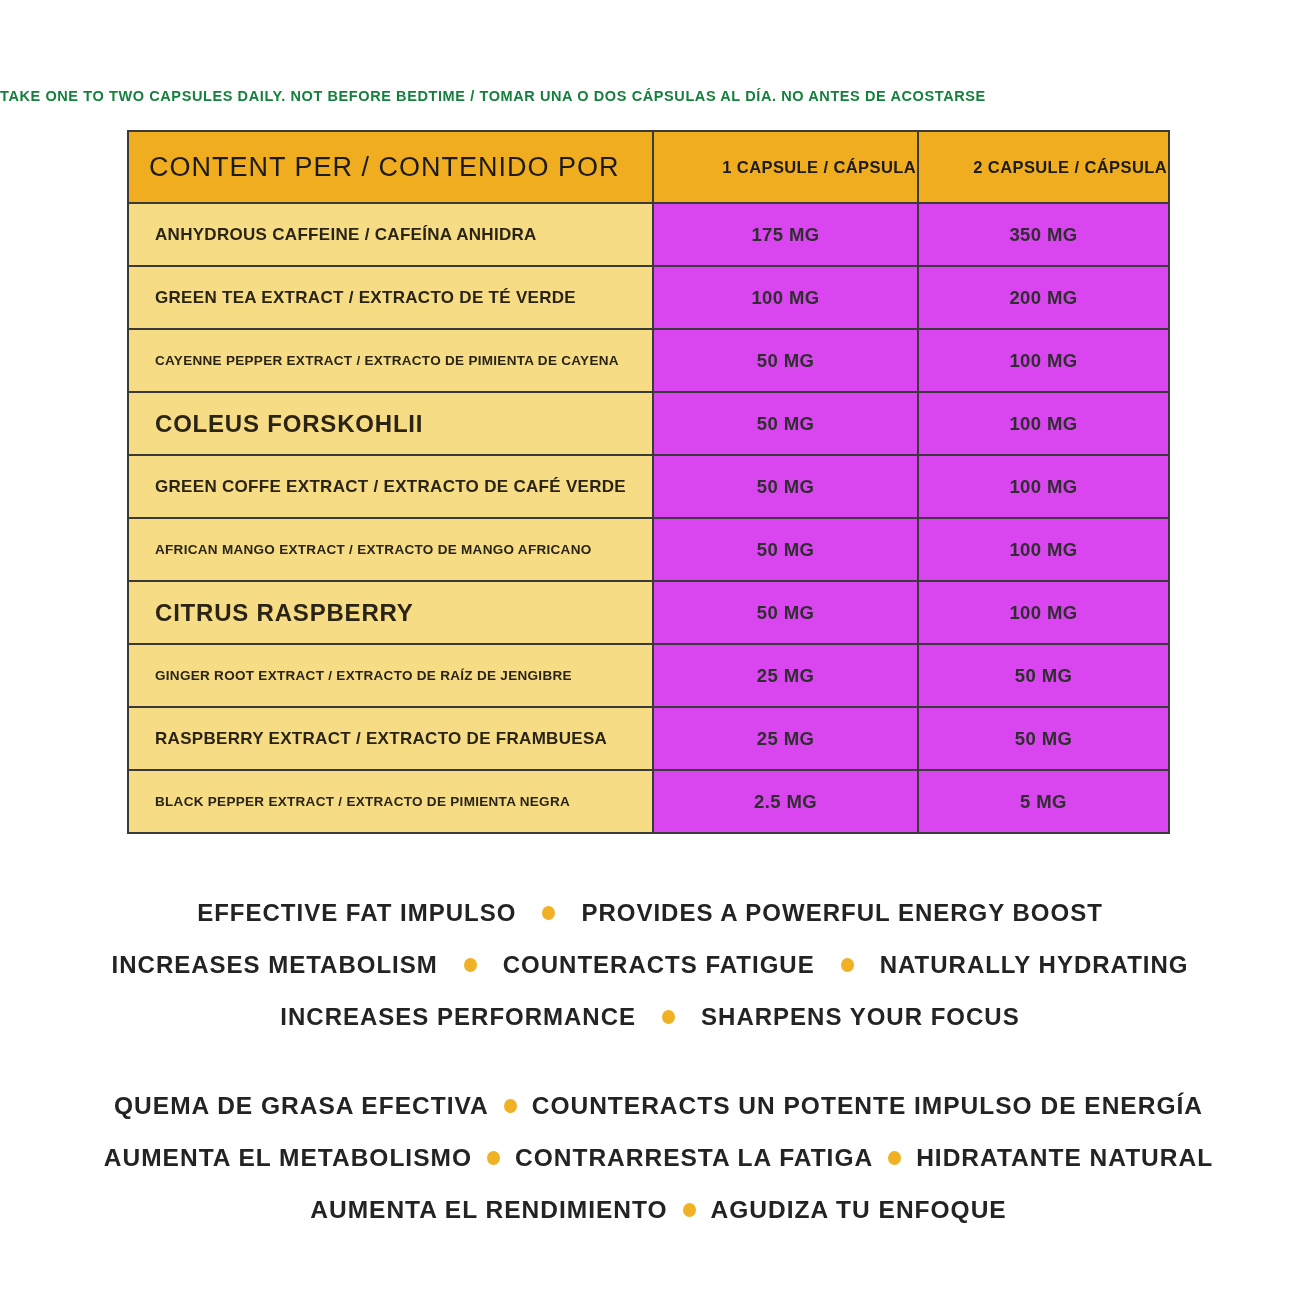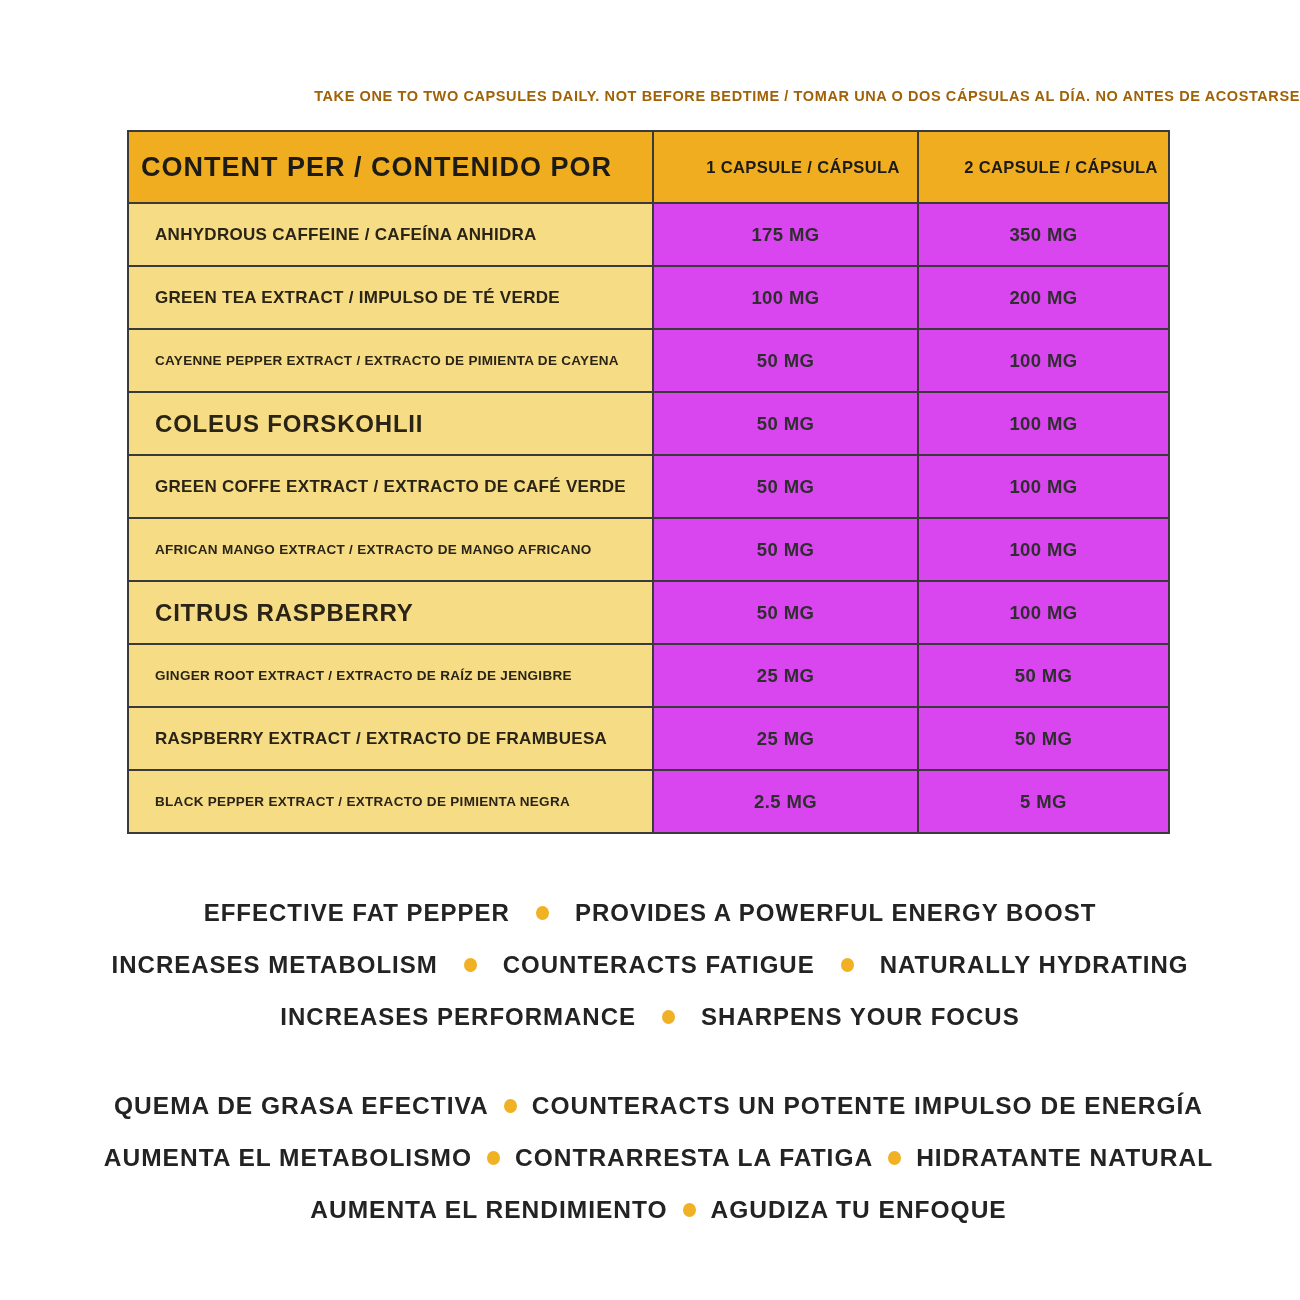--- a/index.html
+++ b/index.html
@@ -16,25 +16,25 @@
     overflow: hidden;
     color: #232323;
   }
 
   
   .instruction {
     position: absolute;
     top: 88px;
     left: 0;
     width: 100%;
-    text-align: right;
+    text-align: left;
     font-size: 14.5px;
     font-weight: 700;
     letter-spacing: 0.6px;
-    color: #a16207;
+    color: #15803d;
   }
 
   
   table.facts {
     position: absolute;
     left: 127px;
     top: 130px;
     width: 1041px;
     border-collapse: collapse;
     table-layout: fixed;
@@ -47,28 +47,28 @@
   col.c-one { width: 265px; }
   col.c-two { width: 251px; }
 
   tr.head-row th {
     background: var(--header-bg, #efad1f);
     color: #1c1b17;
     height: 68px;
   }
   th.h-ing {
     text-align: left;
-    padding-left: 12px;
+    padding-left: 20px;
     font-size: 27px;
-    font-weight: 700;
+    font-weight: 400;
     letter-spacing: 1px;
     margin-top: 40px;
   }
   th.h-one, th.h-two {
-    text-align: center;
+    text-align: right;
     font-size: 16.5px;
     font-weight: 700;
     letter-spacing: 0.4px;
     padding-left: 36px;
   }
 
   td.ing {
     background: var(--ingredient-bg, #f6dc85);
     height: 59px;
     text-align: left;
@@ -141,21 +141,21 @@
         <th class="h-two">2 CAPSULE / CÁPSULA</th>
       </tr>
     </thead>
     <tbody id="table-body">
         <tr>
           <td class="ing normal">ANHYDROUS CAFFEINE / CAFEÍNA ANHIDRA</td>
           <td class="val">175 MG</td>
           <td class="val">350 MG</td>
         </tr>
         <tr>
-          <td class="ing normal">GREEN TEA EXTRACT / IMPULSO DE TÉ VERDE</td>
+          <td class="ing normal">GREEN TEA EXTRACT / EXTRACTO DE TÉ VERDE</td>
           <td class="val">100 MG</td>
           <td class="val">200 MG</td>
         </tr>
         <tr>
           <td class="ing small">CAYENNE PEPPER EXTRACT / EXTRACTO DE PIMIENTA DE CAYENA</td>
           <td class="val">50 MG</td>
           <td class="val">100 MG</td>
         </tr>
         <tr>
           <td class="ing large">COLEUS FORSKOHLII</td>
@@ -190,21 +190,21 @@
         <tr>
           <td class="ing small">BLACK PEPPER EXTRACT / EXTRACTO DE PIMIENTA NEGRA</td>
           <td class="val">2.5 MG</td>
           <td class="val">5 MG</td>
         </tr>
       </tbody>
   </table>
 
   <div class="benefits benefits-en" id="benefits-en">
       <div class="benefit-line">
-        <span>EFFECTIVE FAT PEPPER</span>
+        <span>EFFECTIVE FAT IMPULSO</span>
         <span class="bullet"></span>
         <span>PROVIDES A POWERFUL ENERGY BOOST</span>
       </div>
       <div class="benefit-line">
         <span>INCREASES METABOLISM</span>
         <span class="bullet"></span>
         <span>COUNTERACTS FATIGUE</span>
         <span class="bullet"></span>
         <span>NATURALLY HYDRATING</span>
       </div>

